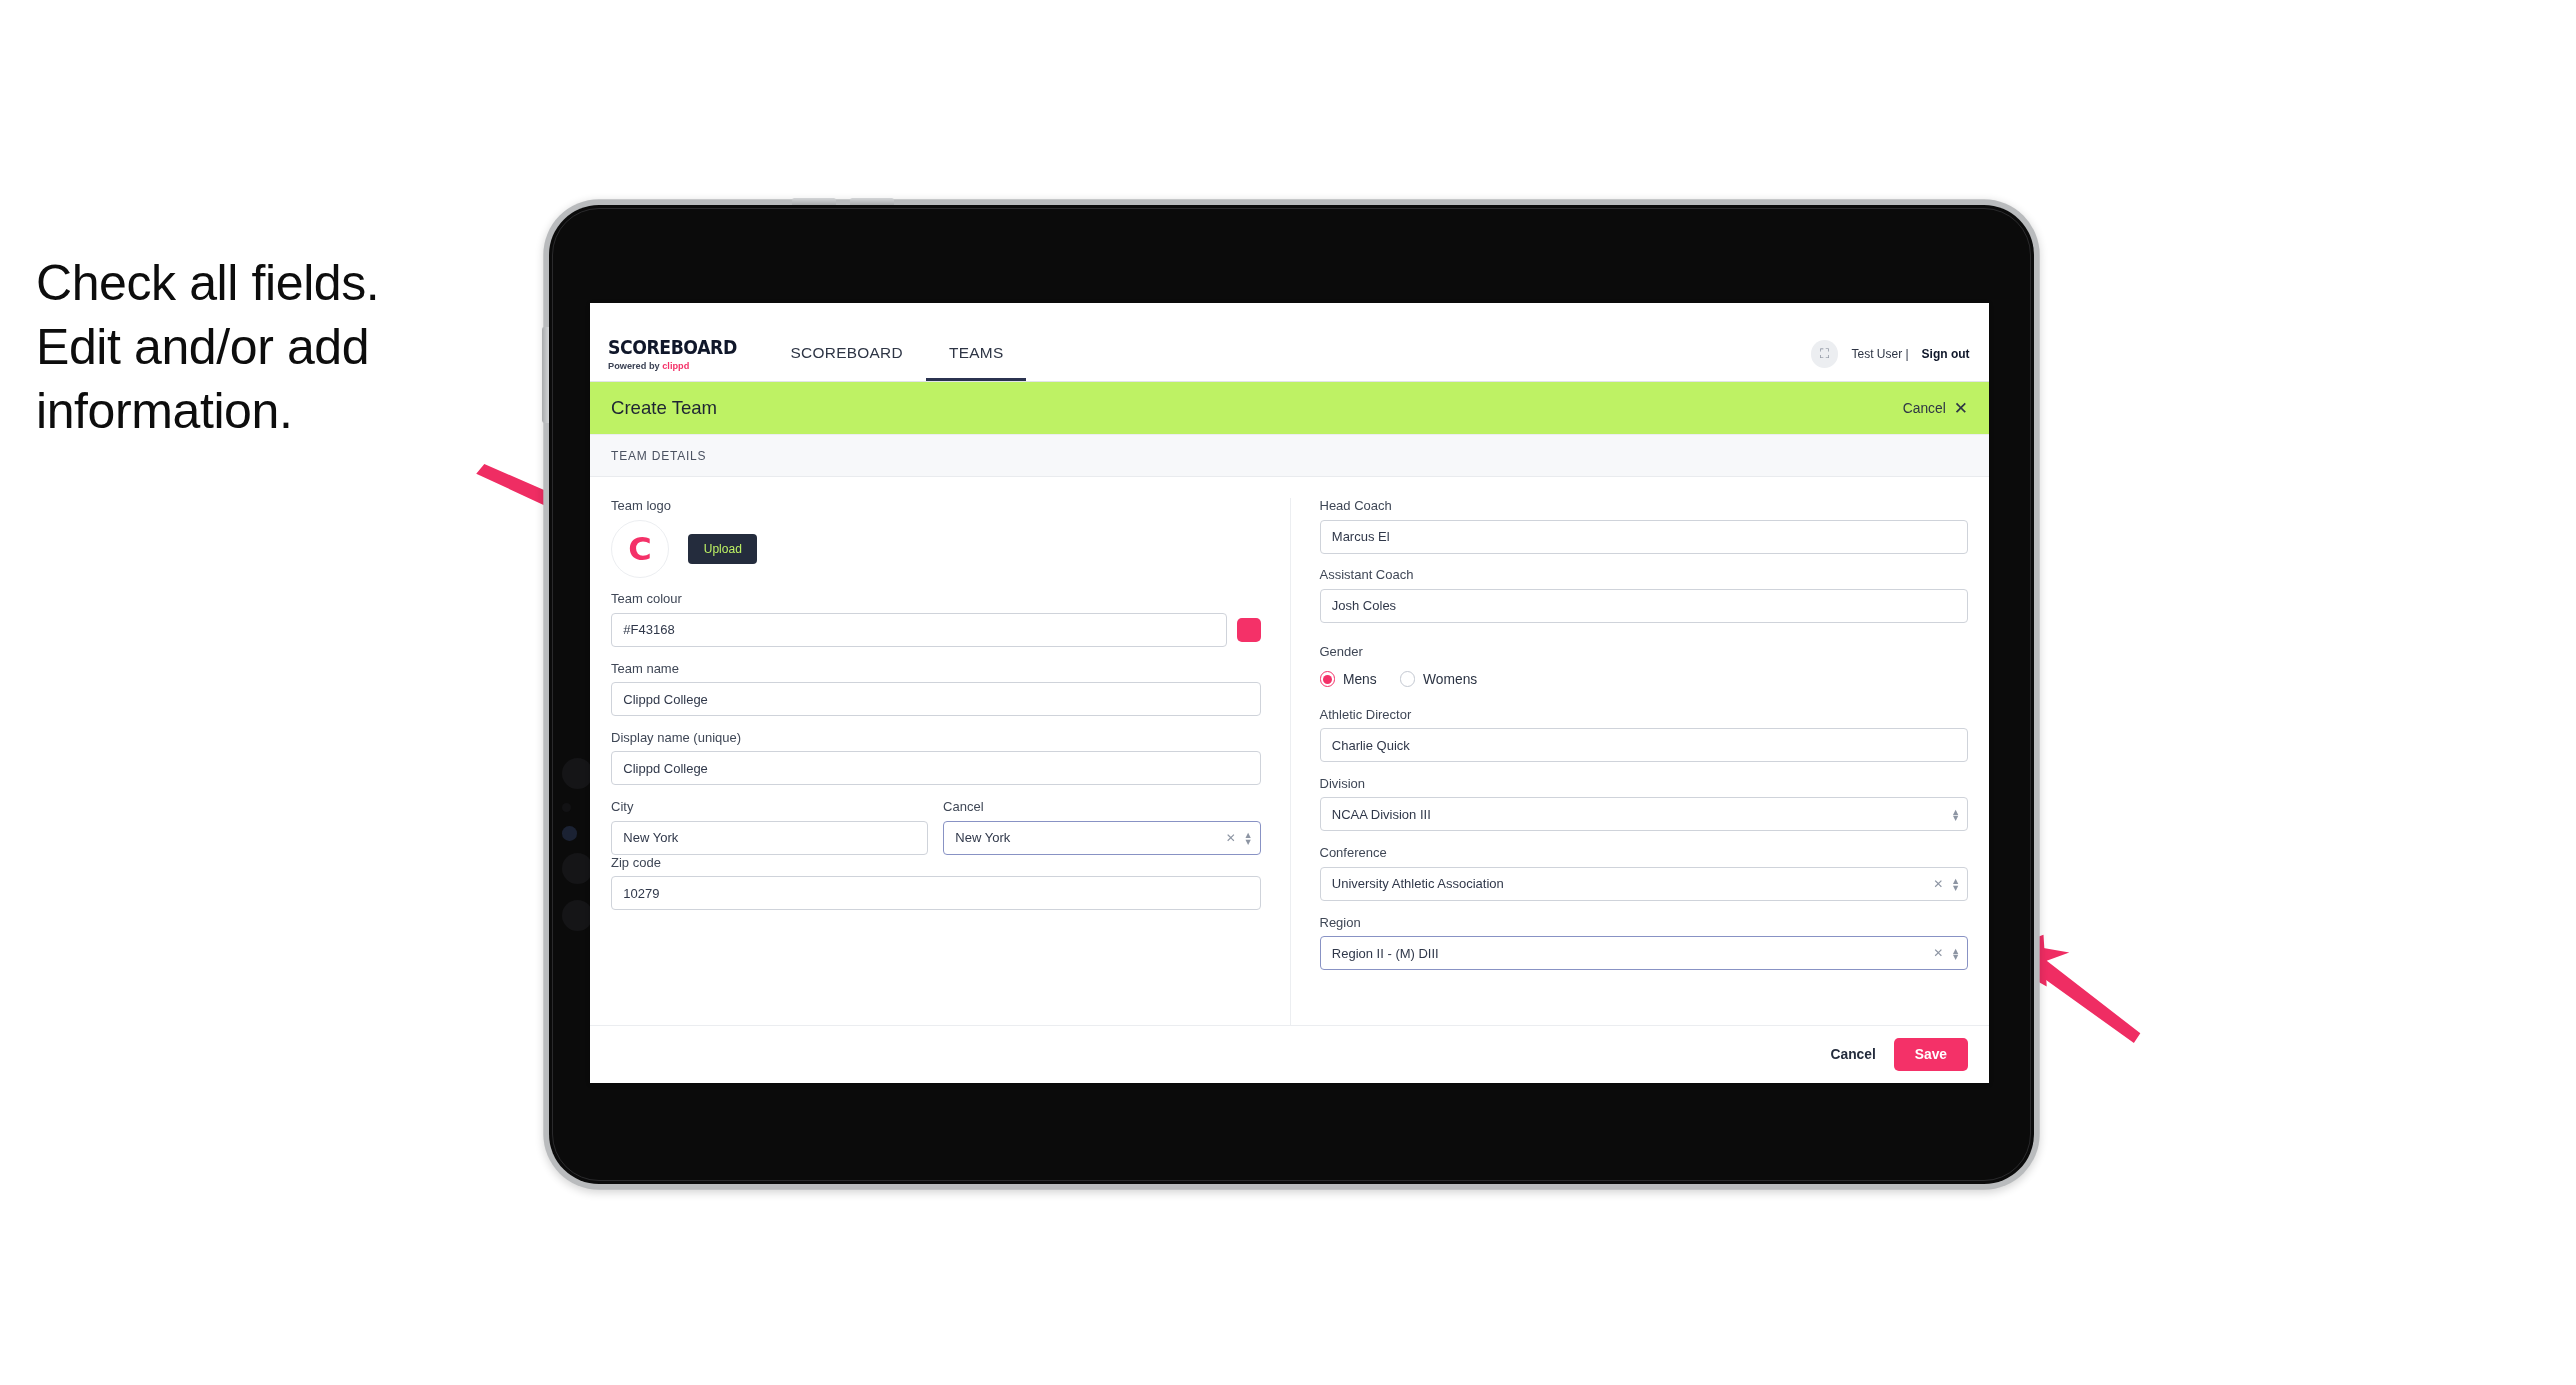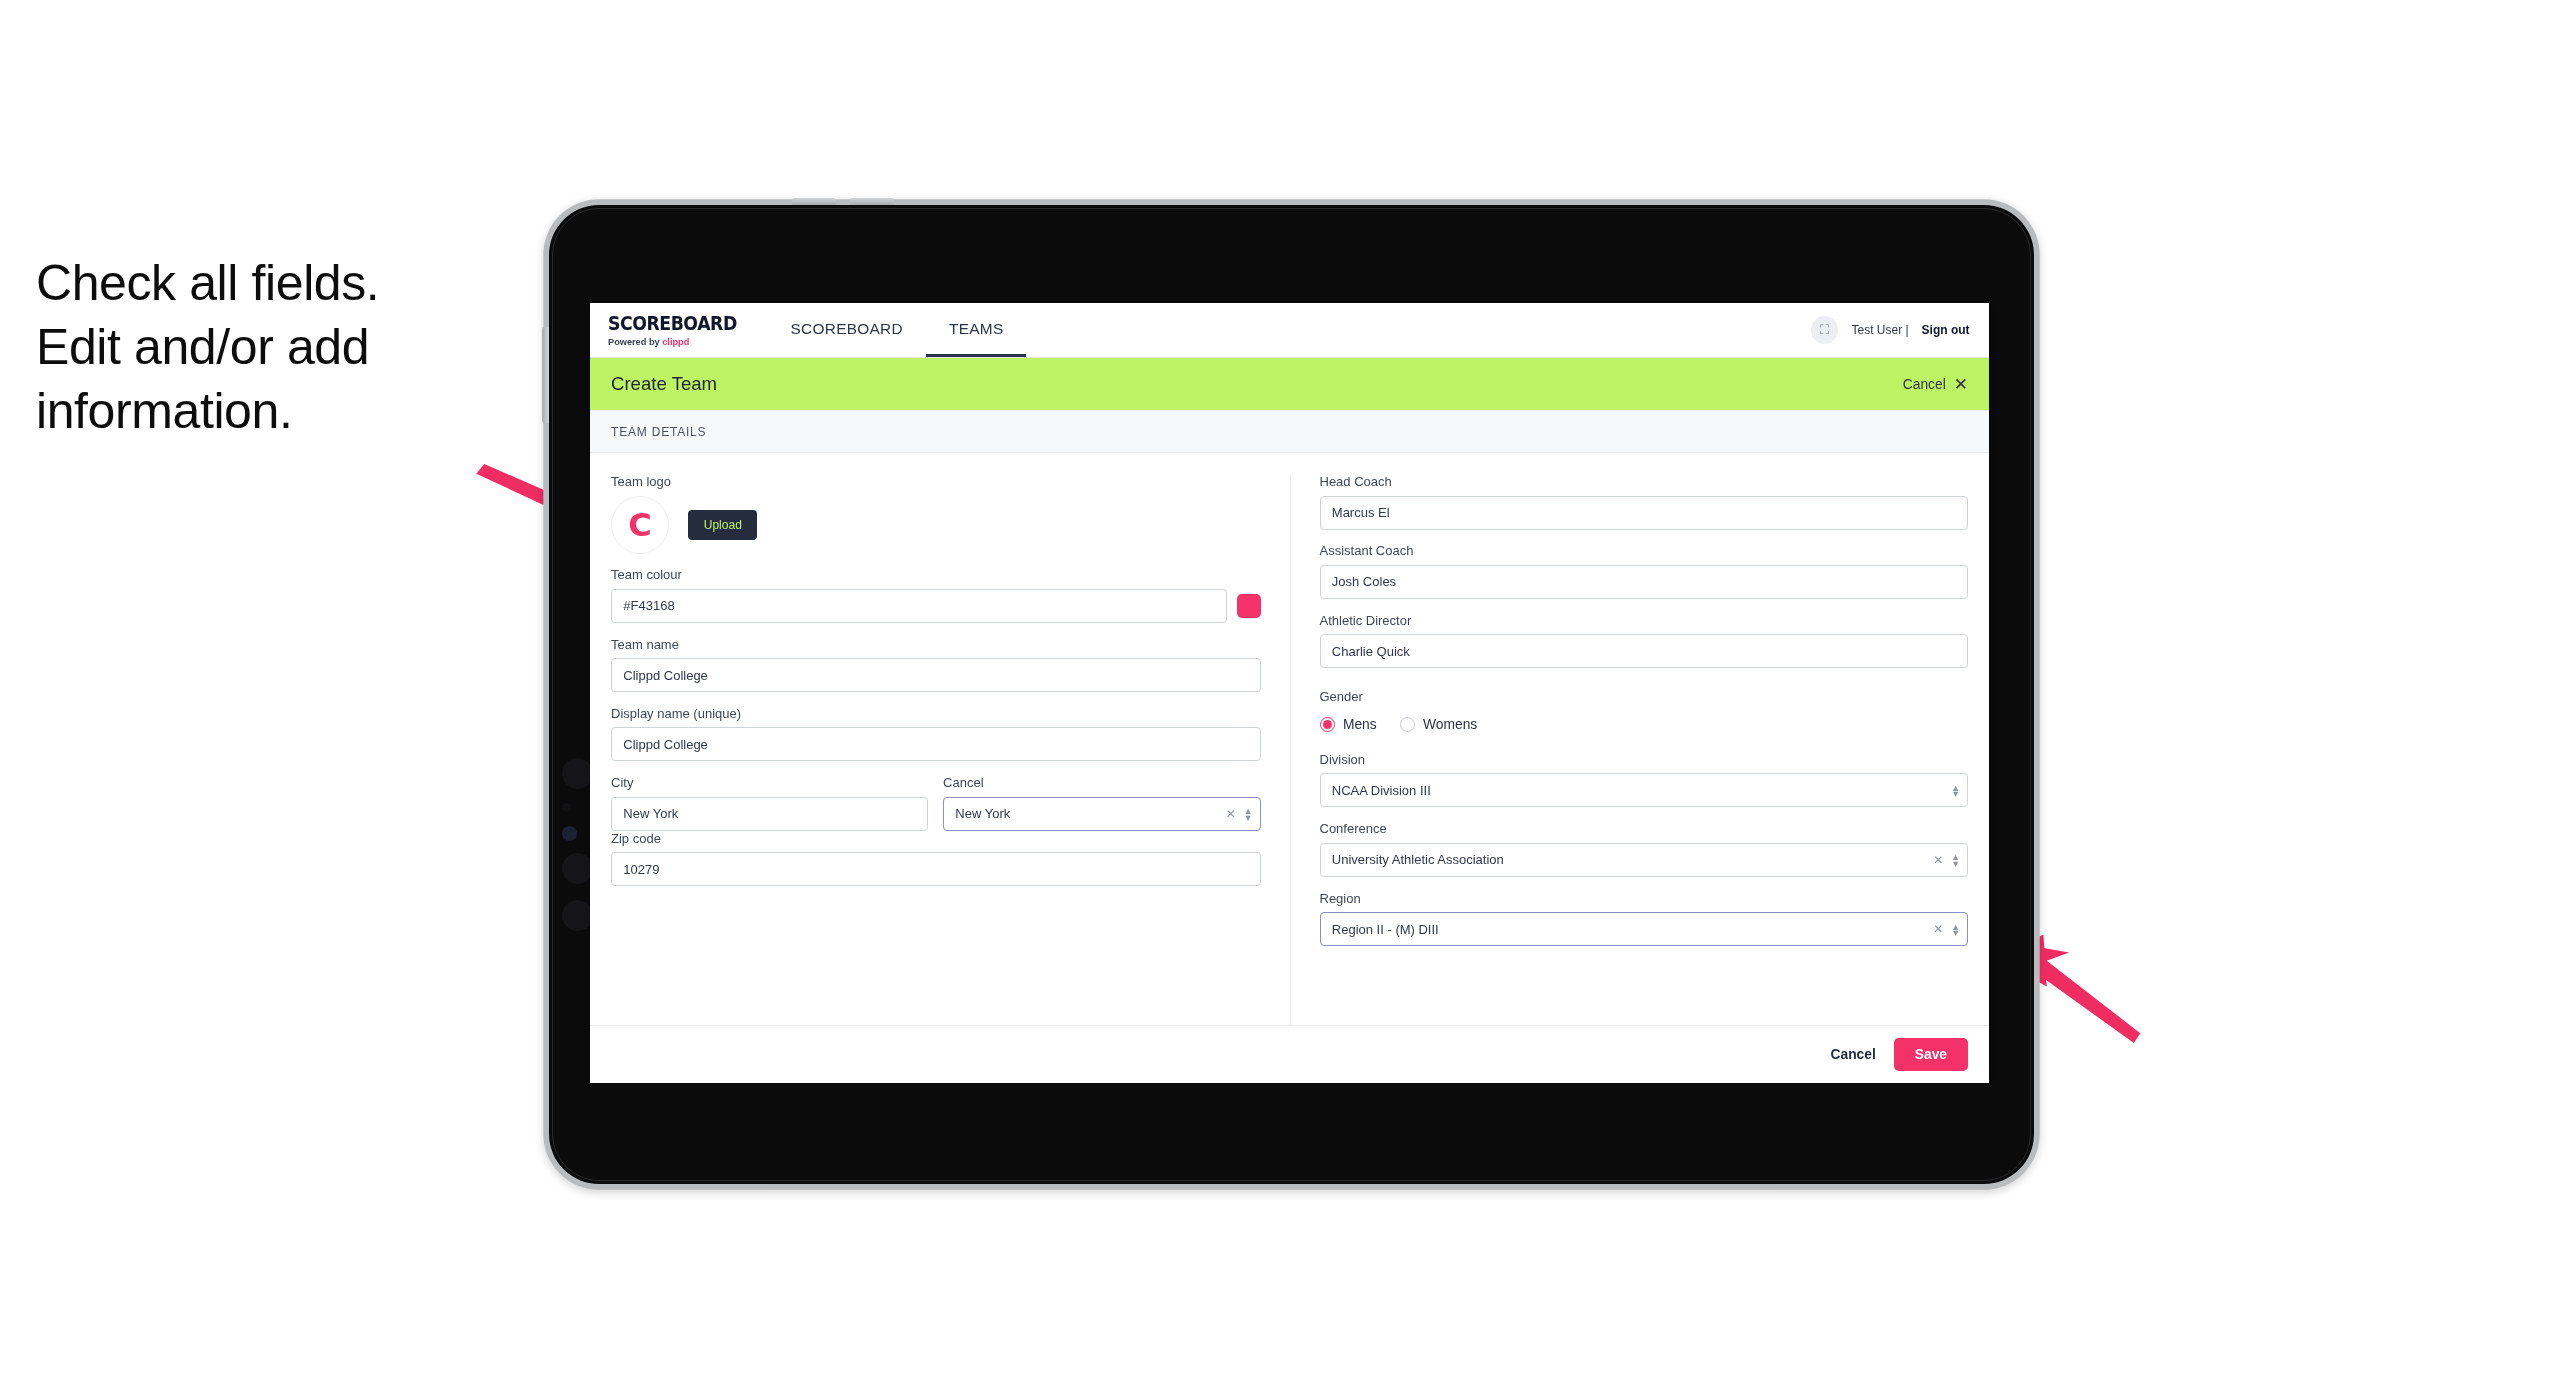--- a/index.html
+++ b/index.html
@@ -79,20 +79,21 @@
     display: flex; flex-direction: column;
   }
 
   
   .topbar {
     height: 55px; flex: 0 0 55px;
     background: #ffffff;
     border-bottom: 0.8px solid #e2e4e8;
     display: flex; align-items: stretch;
     position: relative;
+    margin-top: 24px;
   }
   .brand {
     display: flex; flex-direction: column; justify-content: center;
     padding: 0 21px 0 18px;
   }
   .brand-main {
     font-size: 18.6px; font-weight: 700; letter-spacing: -0.5px;
     color: #10172a; font-family: "DejaVu Sans", sans-serif;
     transform: scaleX(0.93); transform-origin: left center;
   }
@@ -362,40 +363,40 @@
         <div class="fld">
           <span class="lbl">Head Coach</span>
           <input class="inp" value="Marcus El" style="">
         </div>
 
         <div class="fld">
           <span class="lbl">Assistant Coach</span>
           <input class="inp" value="Josh Coles" style="">
         </div>
 
-        <div class="fld">
-          <span class="lbl">Athletic Director</span>
-          <input class="inp" value="Charlie Quick" style="">
-        </div>
-
         <div class="fld" style="margin-top:21px;">
           <span class="lbl">Gender</span>
           <div class="radio-row">
             <label class="radio-item">
               <span class="radio on"></span>
               <span class="radio-lbl">Mens</span>
             </label>
             <label class="radio-item">
               <span class="radio"></span>
               <span class="radio-lbl">Womens</span>
             </label>
           </div>
         </div>
 
         <div class="fld">
+          <span class="lbl">Athletic Director</span>
+          <input class="inp" value="Charlie Quick" style="">
+        </div>
+
+        <div class="fld">
           <span class="lbl">Division</span>
           <div class="sel-wrap">
             <input class="inp" value="NCAA Division III" style="">
             <span class="sel-icons">
               <span class="chev">
                 <span>▴</span>
                 <span>▾</span>
               </span>
             </span>
           </div>

